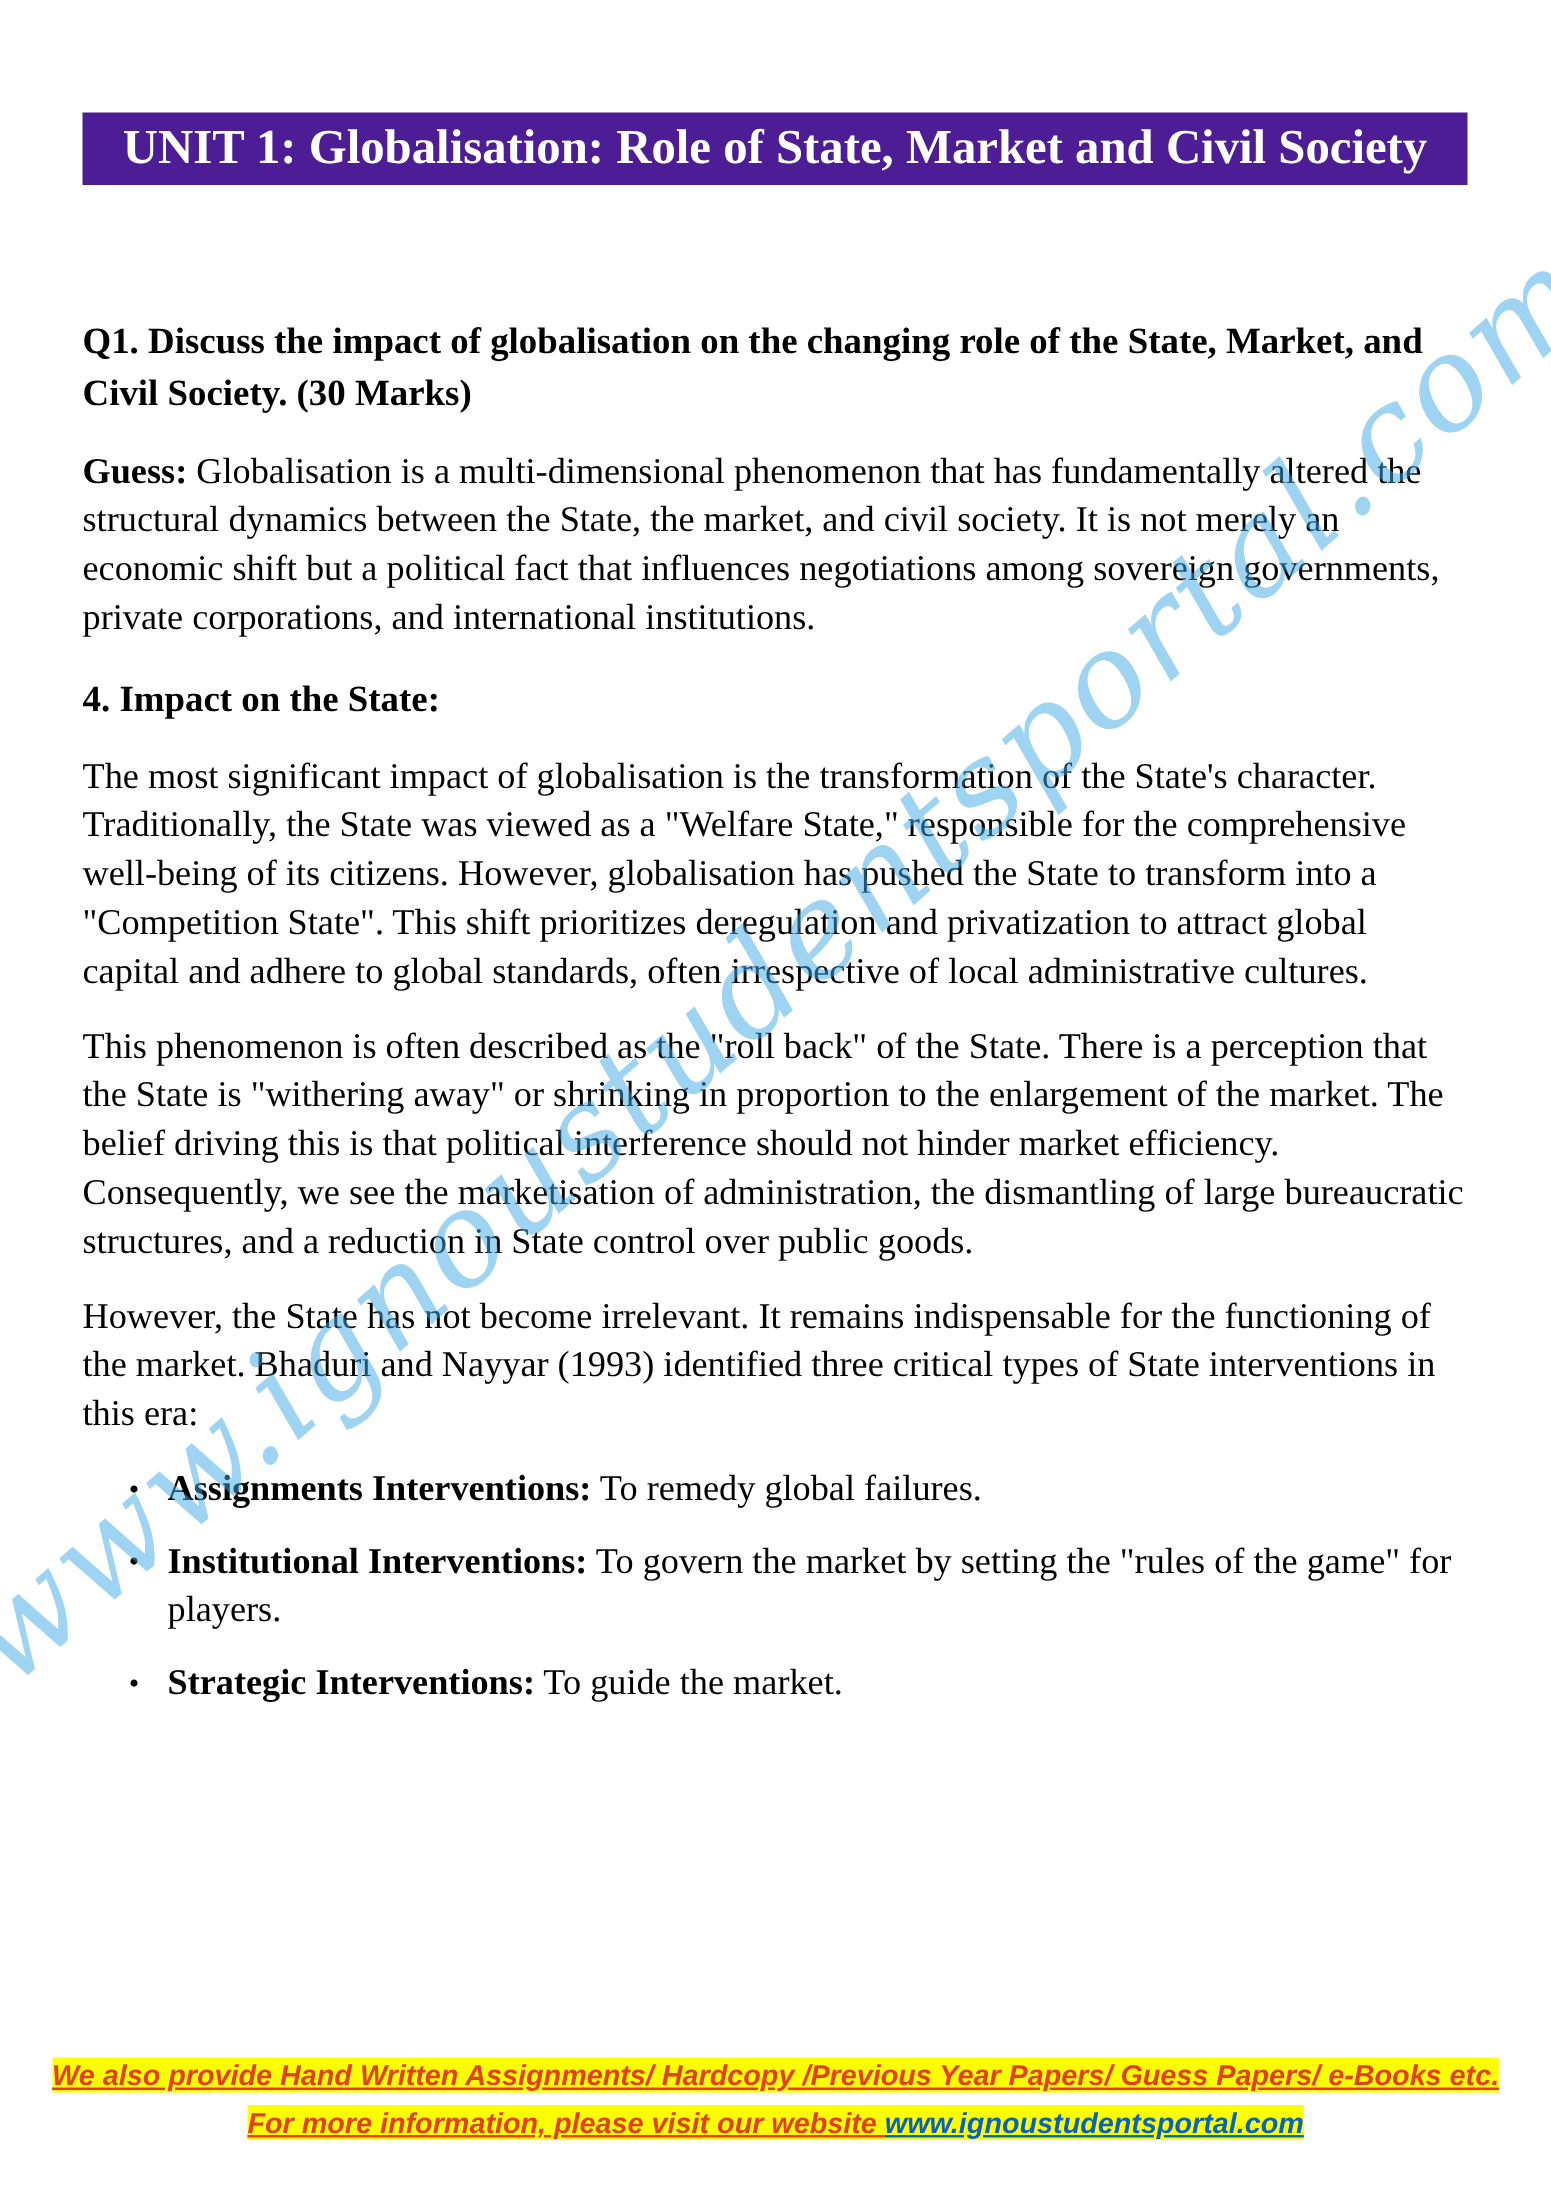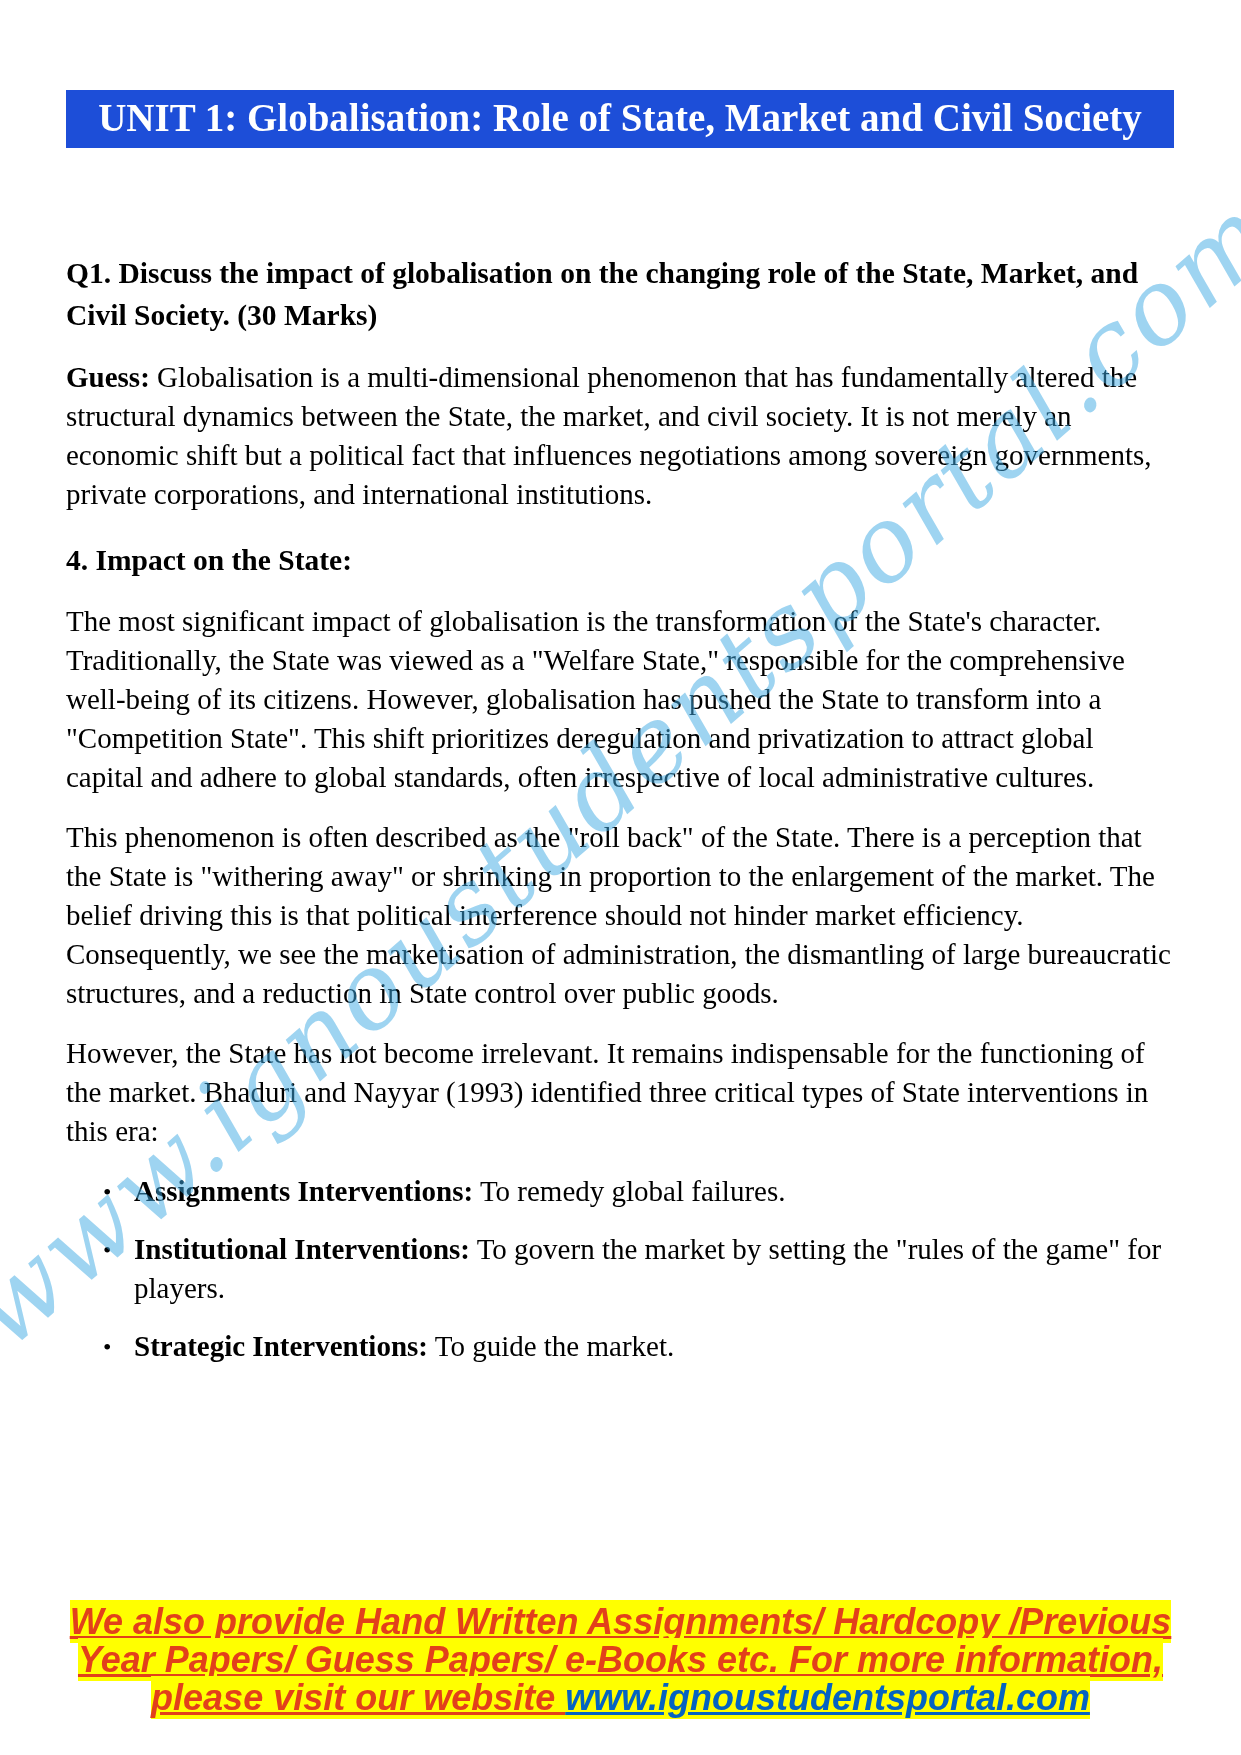--- a/index.html
+++ b/index.html
@@ -12,21 +12,21 @@
     overflow: hidden;
   }
 
   
   .title-banner {
     position: absolute;
     left: 66px;
     top: 90px;
     width: 1108px;
     box-sizing: border-box;
-    background: #1d4ed8;
+    background: #4c1d95;
     color: #ffffff;
     text-align: center;
     font-weight: bold;
     font-size: 39px;
     line-height: 50px;
     padding: 3px 30px 5px 30px;
     z-index: 1;
   }
 
   
@@ -91,21 +91,21 @@
   
   .footer {
     position: absolute;
     left: 36px;
     right: 36px;
     bottom: 38px;
     text-align: center;
     font-family: "Liberation Sans", sans-serif;
     font-style: italic;
     font-weight: bold;
-    font-size: 36px;
+    font-size: 23px;
     line-height: 38px;
     z-index: 3;
   }
   .footer .highlight {
     background: #ffff00;
     padding: 1px 0;
     box-decoration-break: clone;
   }
   .footer-text {
     color: #e2401b;

